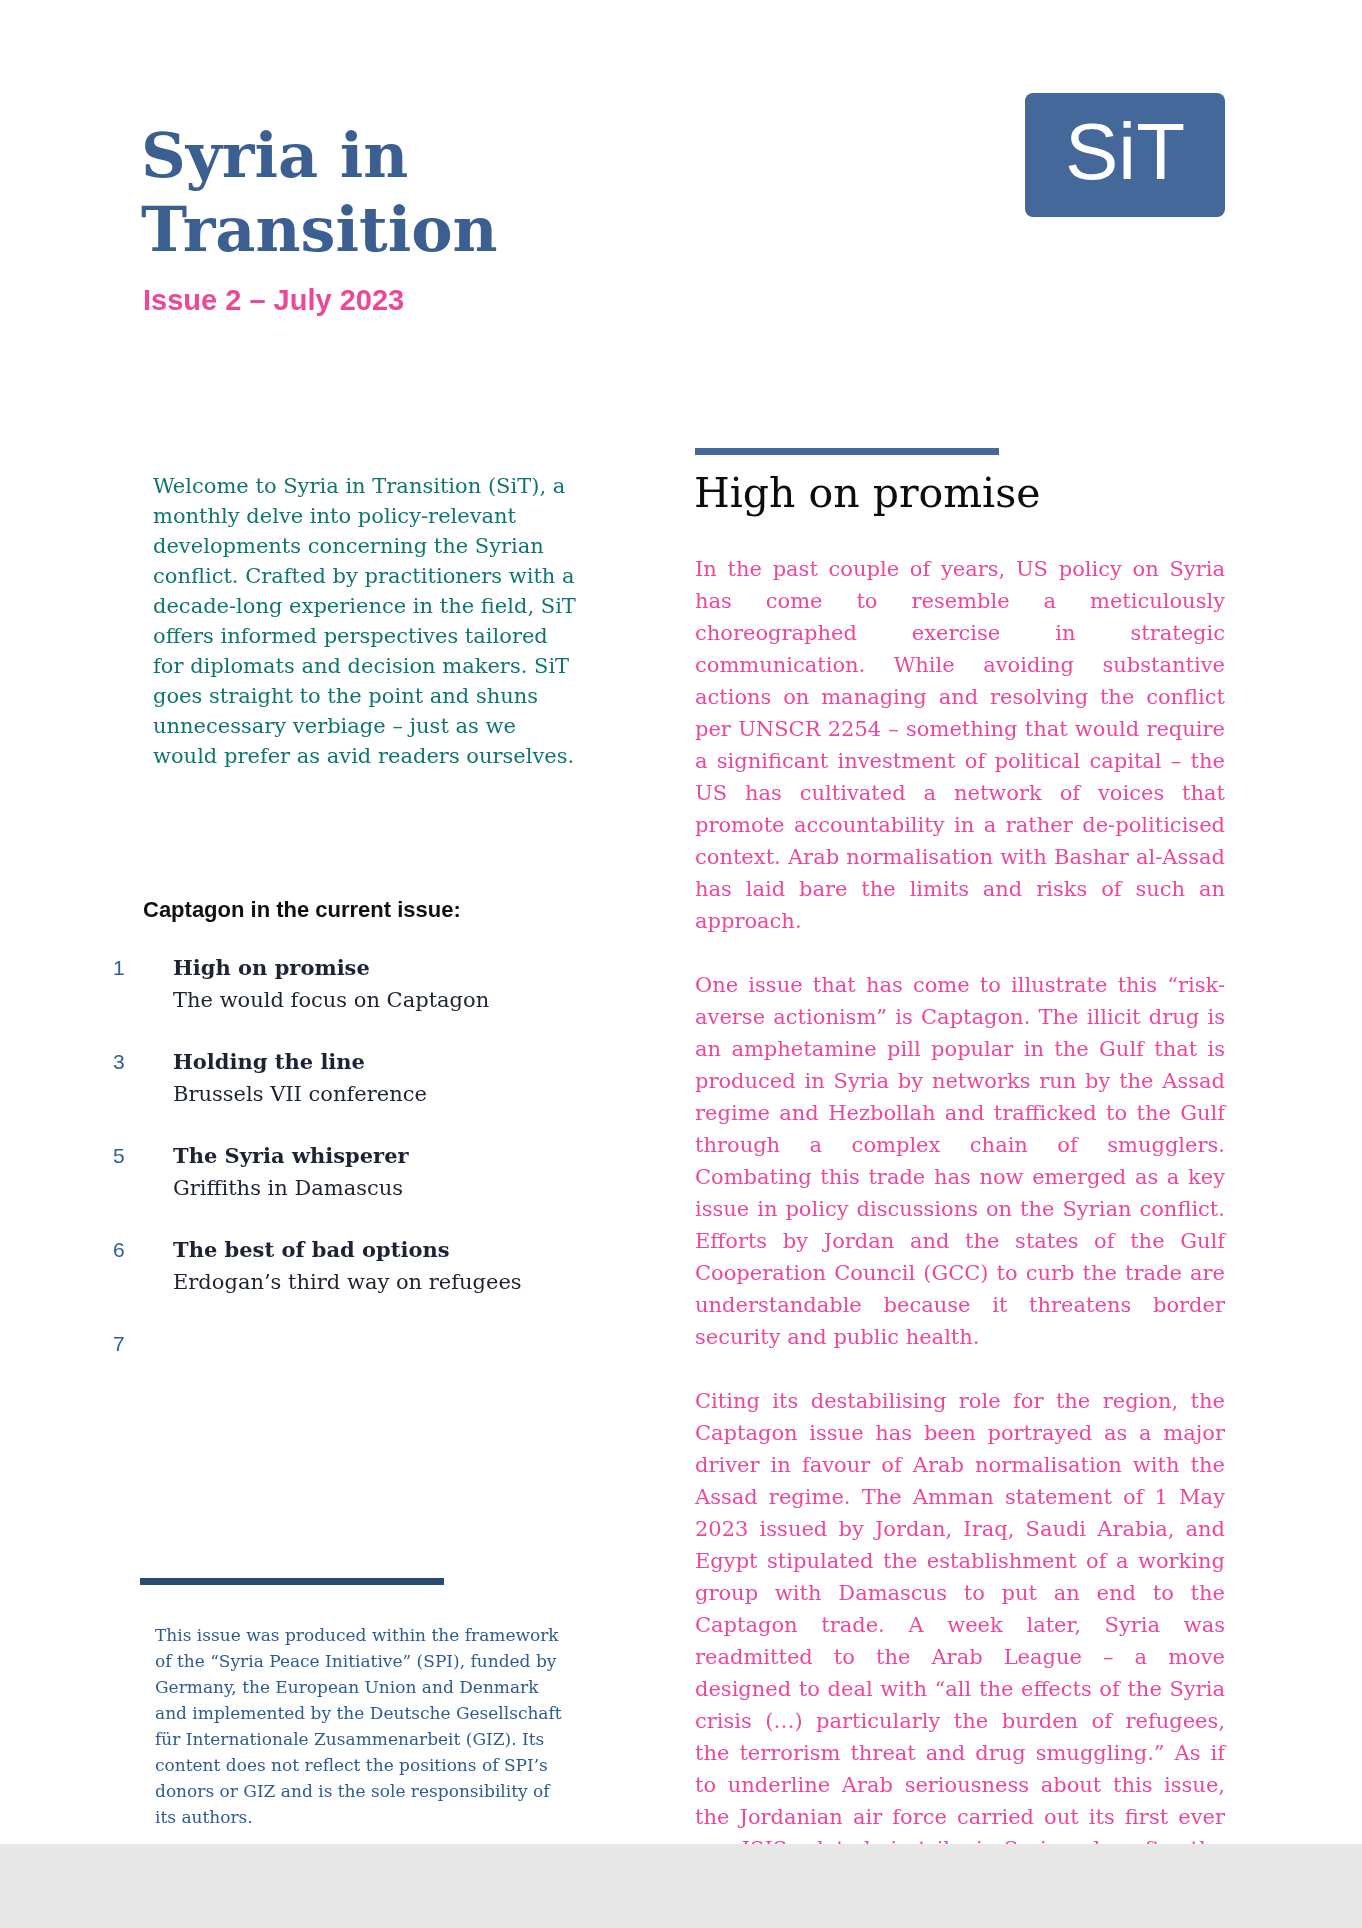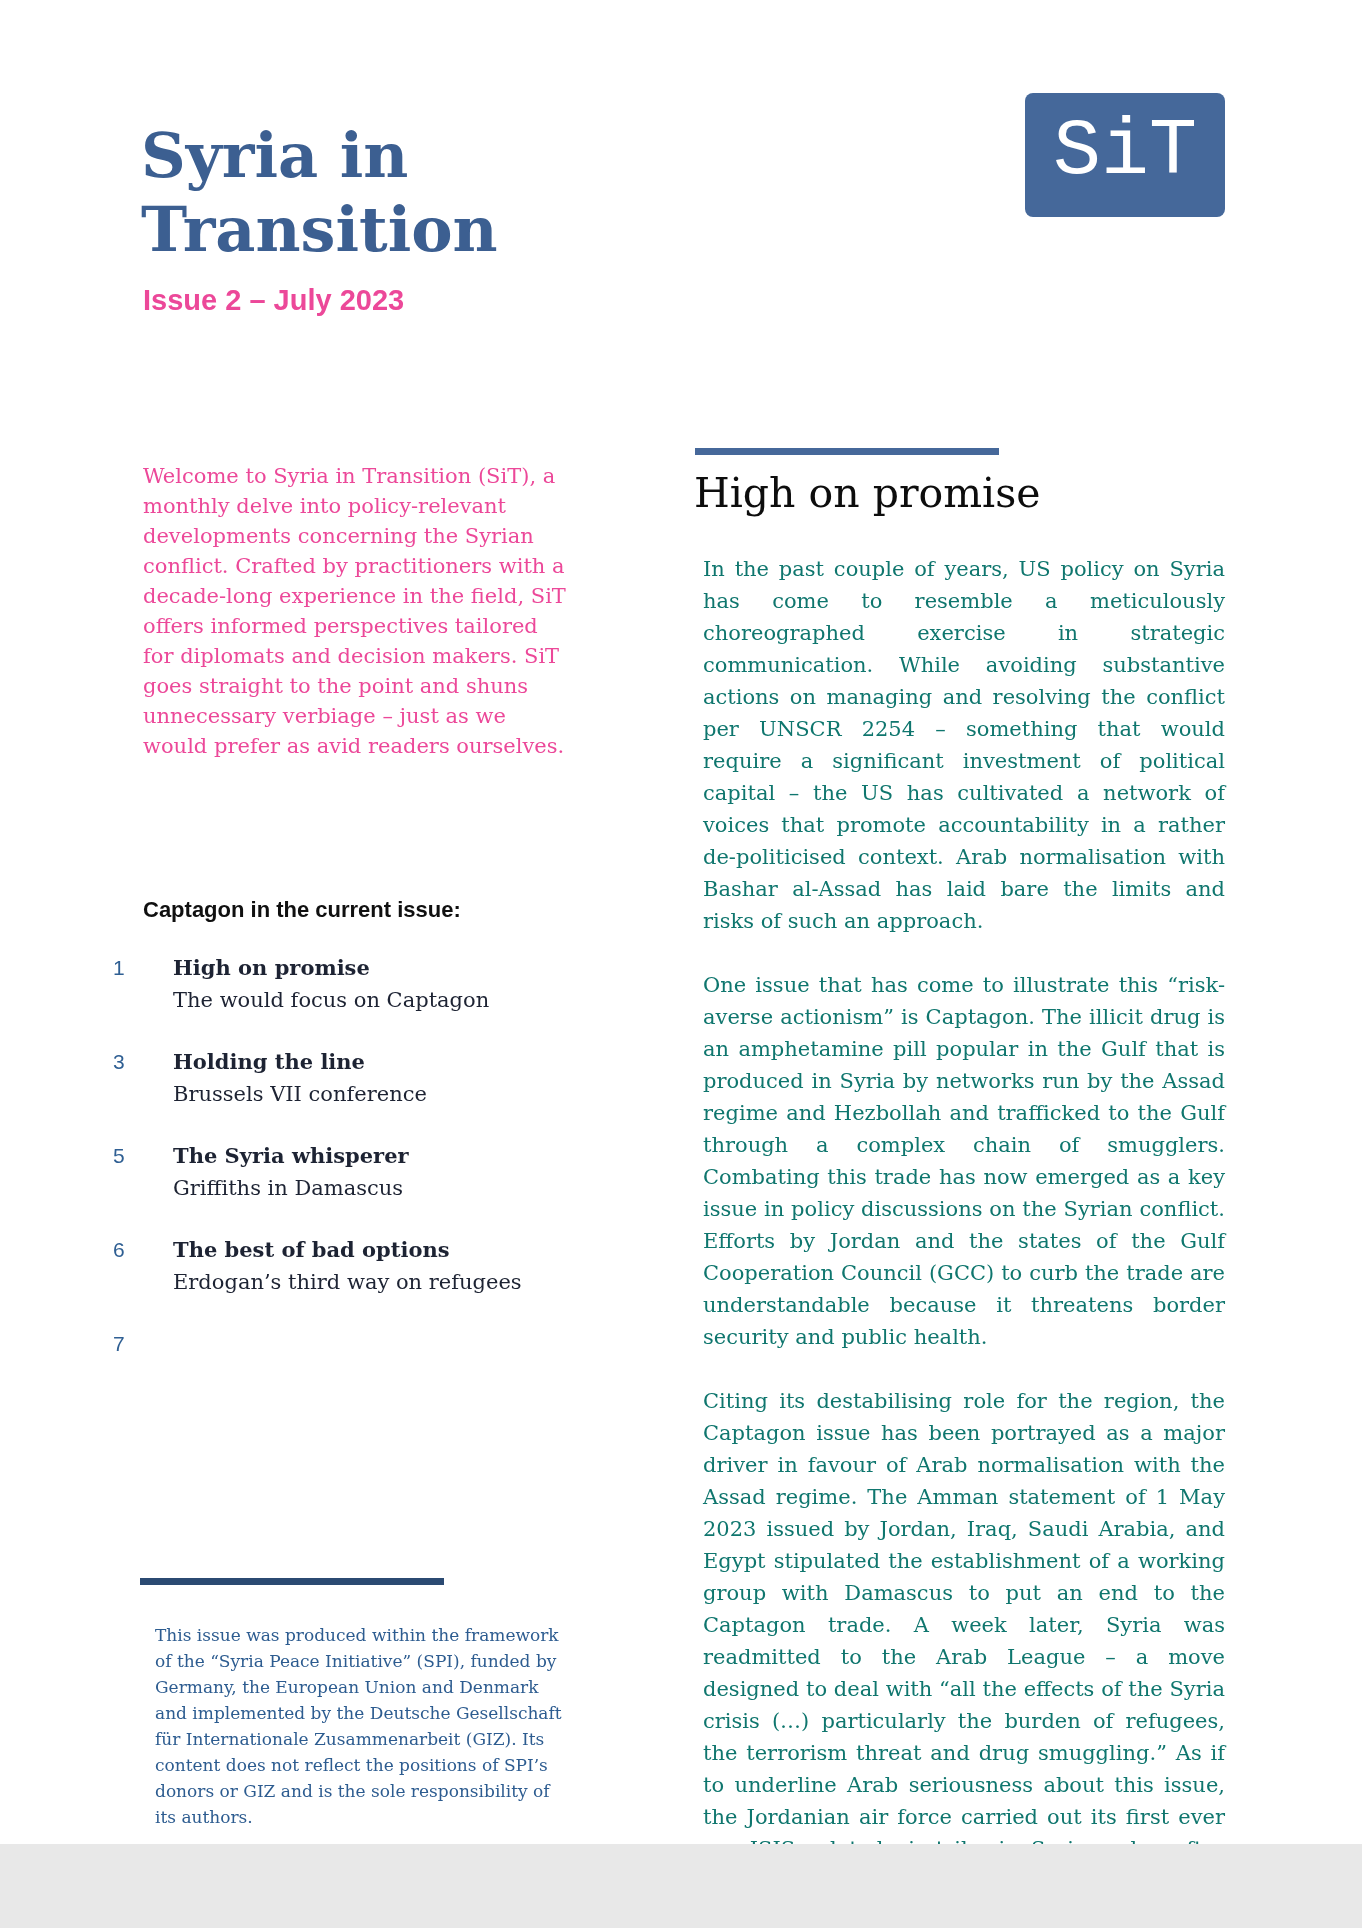--- a/index.html
+++ b/index.html
@@ -27,42 +27,42 @@
   }
   .title span { display: block; }
   .logo {
     left: 1025px; top: 93px;
     width: 200px; height: 124px;
     background: #45689a;
     border-radius: 8px;
     display: flex; align-items: center; justify-content: center;
   }
   .logo span {
-    font-family: Liberation Mono, monospace;
+    font-family: Liberation Sans, sans-serif;
     font-size: 80px;
     color: #ffffff;
     line-height: 1;
     padding-bottom: 6px;
   }
   .issue {
     left: 143px; top: 284px;
     font-family: "Liberation Sans", sans-serif;
     font-weight: 600;
     font-size: 29px;
     color: #ec4899;
   }
 
   
   .intro {
     left: 143px; top: 461px;
     width: 424px;
-    margin: 0;
+    margin: 10px;
     font-size: 21px;
     line-height: 30px;
-    color: #ec4899;
+    color: #0f766e;
   }
   .covered {
     left: 143px; top: 897px;
     font-family: "Liberation Sans", sans-serif;
     font-weight: 700;
     font-size: 22px;
     color: #101010;
   }
   .toc { left: 113px; top: 951px; width: 470px; }
   .toc-item { display: flex; margin-bottom: 28px; }
@@ -101,25 +101,25 @@
   .headline {
     left: 694px; top: 468px;
     margin: 0;
     font-weight: normal;
     font-size: 41px;
     line-height: 50px;
     color: #0d0d0d;
   }
   .article-body { left: 695px; top: 553px; width: 530px; }
   .article-body p {
-    margin: 0 0 32px 8px;
+    margin: 0 0 32px 0;
     font-size: 21px;
     line-height: 32px;
     text-align: justify;
-    color: #0f766e;
+    color: #ec4899;
   }
 
   .bottom-bar {
     left: 100px; top: 1921px;
     width: 258px; height: 7px;
     background: #46689a;
   }
 </style>
 </head>
 <body>

